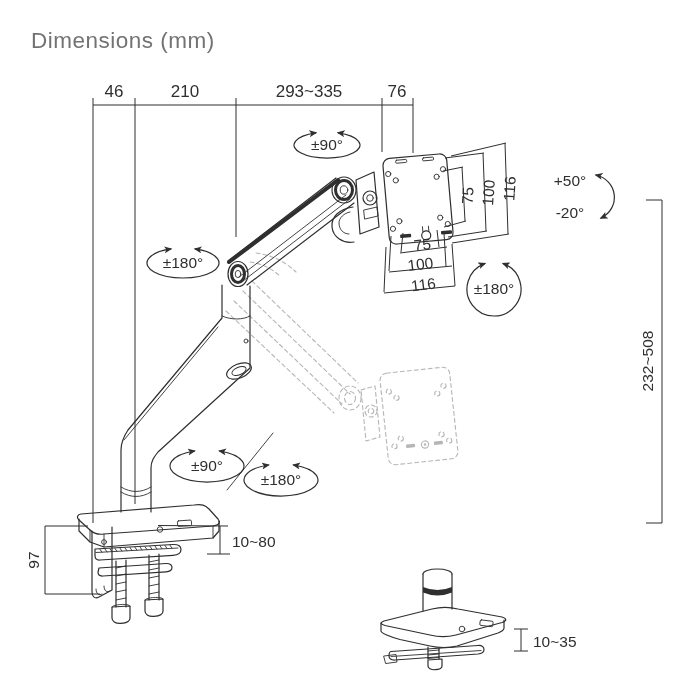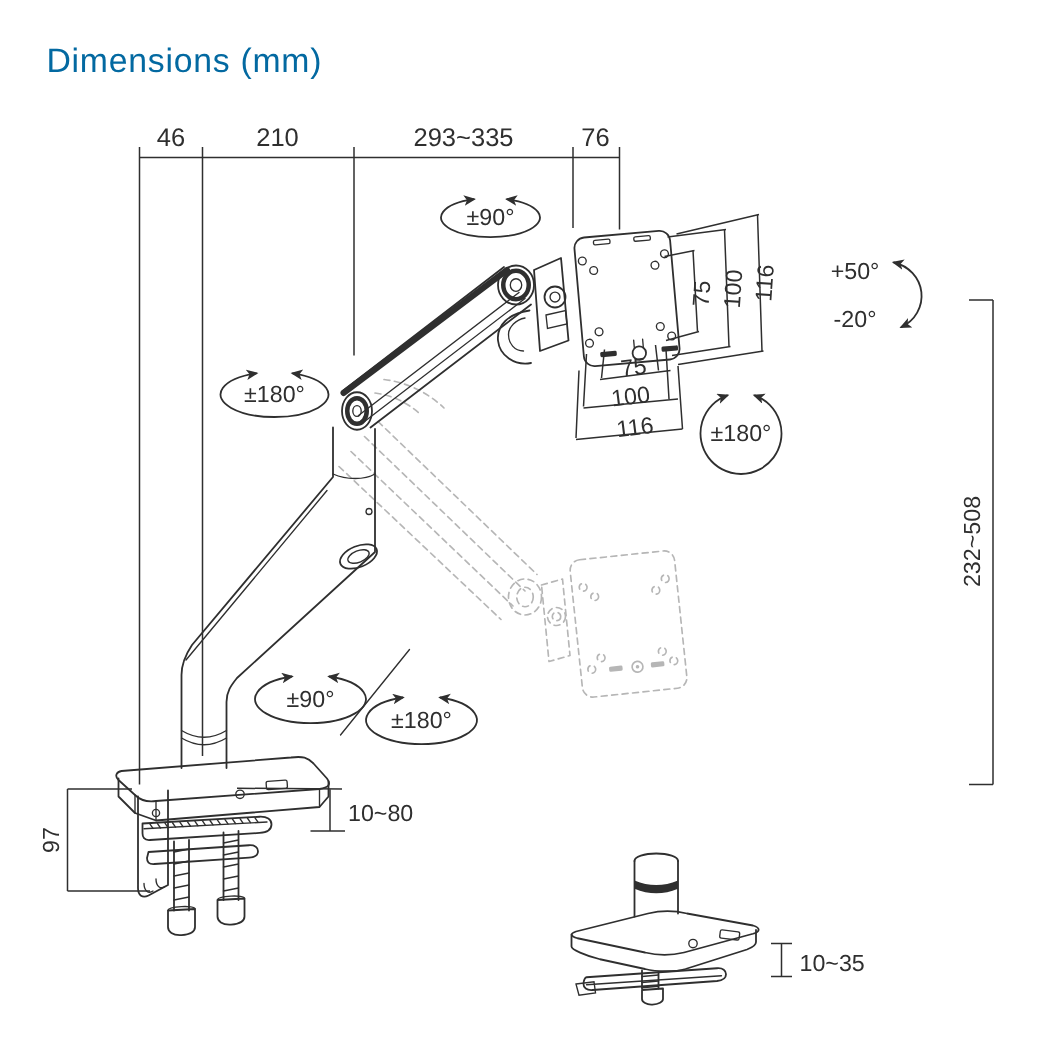--- a/index.html
+++ b/index.html
@@ -1,19 +1,19 @@
 <!DOCTYPE html>
 <html><head>
 <meta charset="utf-8">
 <style>
   html,body{margin:0;padding:0;background:#ffffff;}
   .stage{position:relative;width:700px;height:700px;background:#ffffff;overflow:hidden;
          font-family:"Liberation Sans", sans-serif;}
   .title{position:absolute;left:31px;top:28px;font-size:22.5px;font-weight:400;
-         color:#0369a1;letter-spacing:.5px;}
+         color:#737373;letter-spacing:.5px;}
   svg text{font-family:"Liberation Sans", sans-serif;fill:#2f2f2f;}
   .dim{font-size:17px;}
   .dim-s{font-size:15.5px;}
   .rot{font-size:15.5px;}
   .ln{stroke:#2f2f2f;stroke-width:1.2;fill:none;stroke-linecap:round;stroke-linejoin:round;}
   .ln-thin{stroke:#2f2f2f;stroke-width:0.9;fill:none;stroke-linecap:round;}
   .ln-dim{stroke:#2f2f2f;stroke-width:1;fill:none;stroke-linecap:butt;}
   .ln-dark{stroke:#2f2f2f;stroke-width:4;fill:none;stroke-linecap:round;}
   .ln-mid{stroke:#2f2f2f;stroke-width:3;fill:none;}
   .ghost{stroke:#b6b6b6;stroke-width:1.1;fill:none;stroke-dasharray:4 3;

